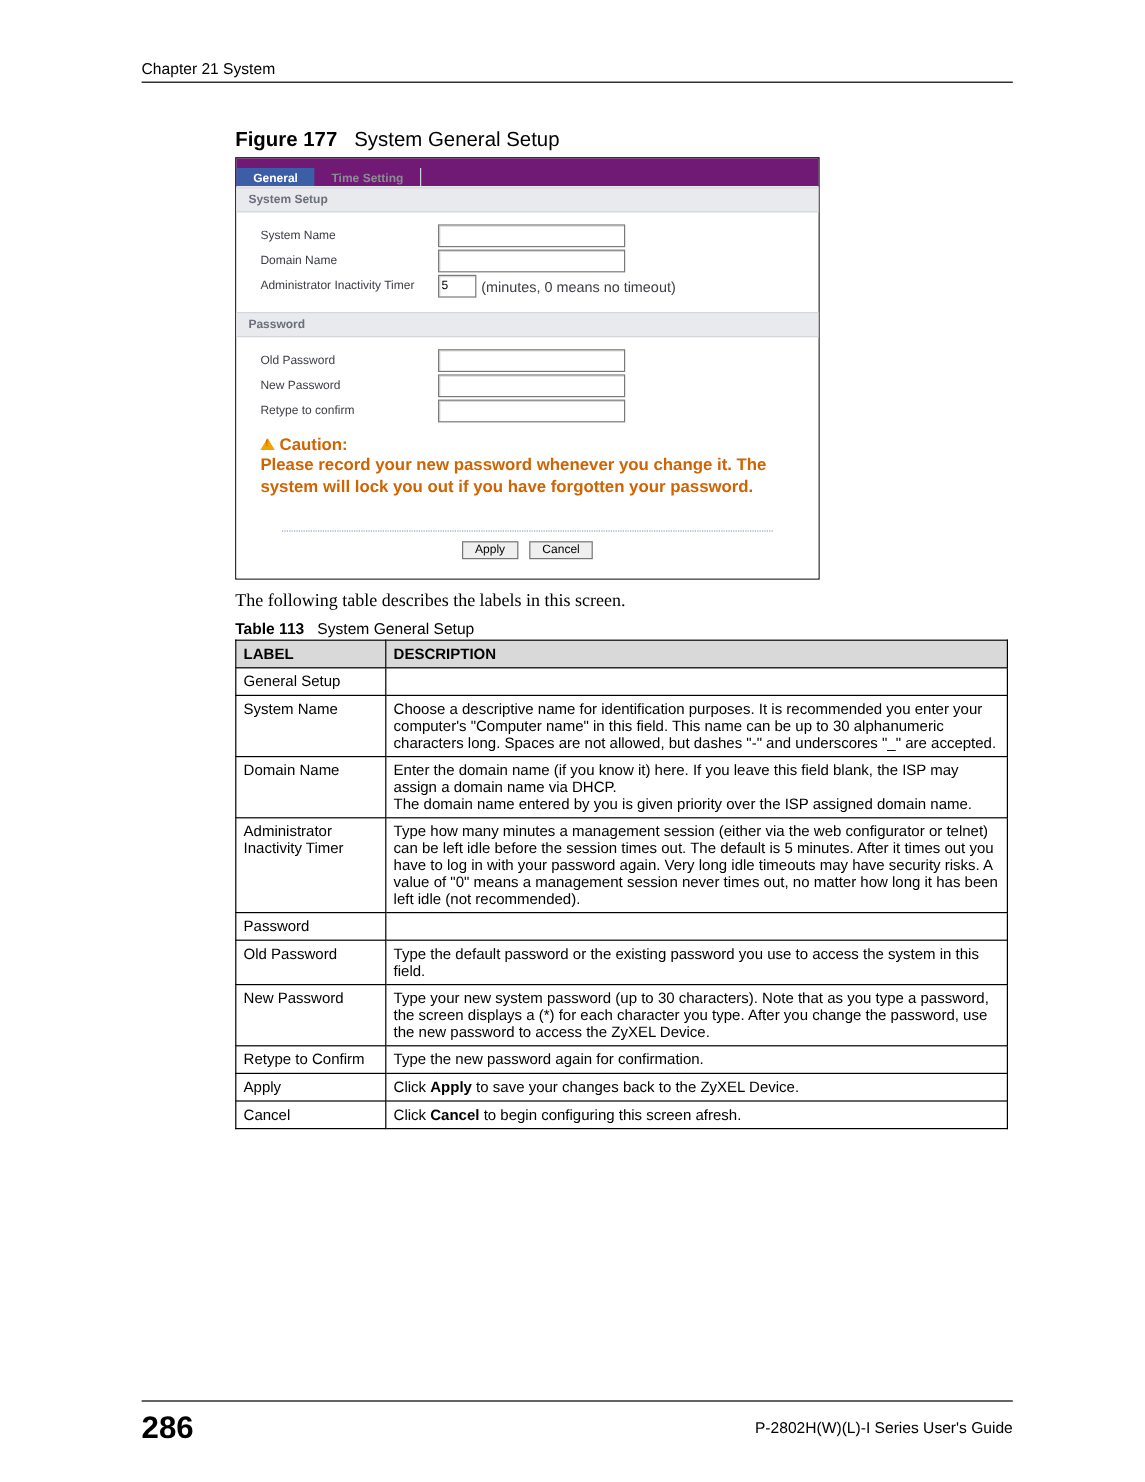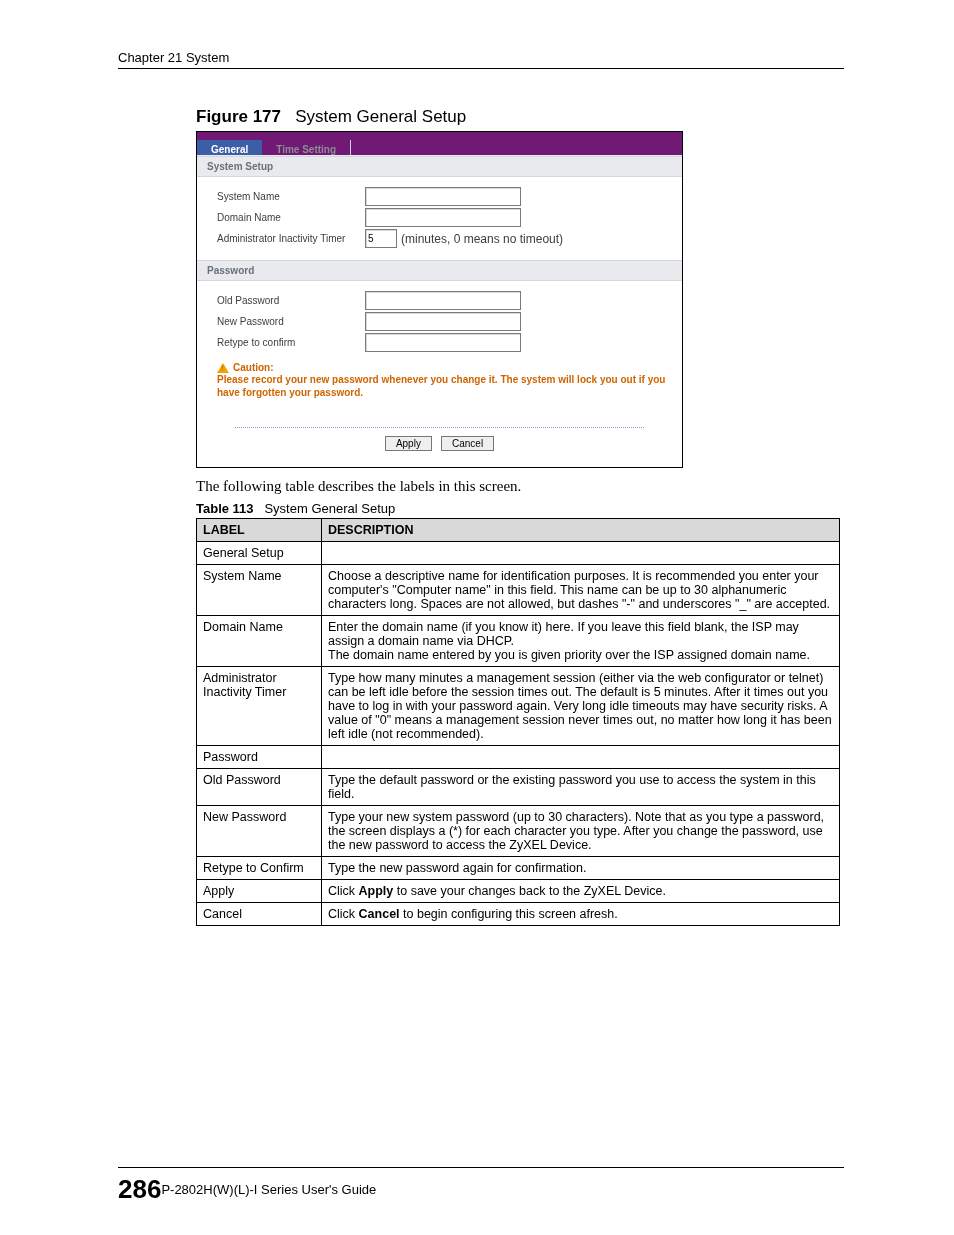--- a/index.html
+++ b/index.html
@@ -100,21 +100,21 @@
     box-shadow: inset 1px 1px 0 rgba(0,0,0,0.15);
   }
   .small-input { width: 26px; text-align:left; padding-left:2px;}
   .hint {
     color: #3a3d43;
     font-size: 12px;
     margin-left: 4px;
   }
   .caution-block {
     margin-top: 10px;
-    font-size: 10px;
+    font-size: 14px;
   }
   .caution-title {
     color: #d06400;
     font-weight: bold;
     display: flex;
     align-items: center;
     gap: 4px;
   }
   .warn-icon {
     width: 0; height: 0;
@@ -188,21 +188,21 @@
   table.desc td.label-col { width: 112px; }
 
   .footer {
     position: absolute;
     bottom: 30px;
     left: 118px;
     right: 110px;
     border-top: 1px solid #000;
     padding-top: 6px;
     display: flex;
-    justify-content: flex-start;
+    justify-content: space-between;
     align-items: flex-start;
   }
   .page-num {
     font-size: 26px;
     font-weight: bold;
     font-family: "Helvetica", Arial, sans-serif;
   }
   .guide-name {
     font-size: 13px;
     margin-top: 8px;

